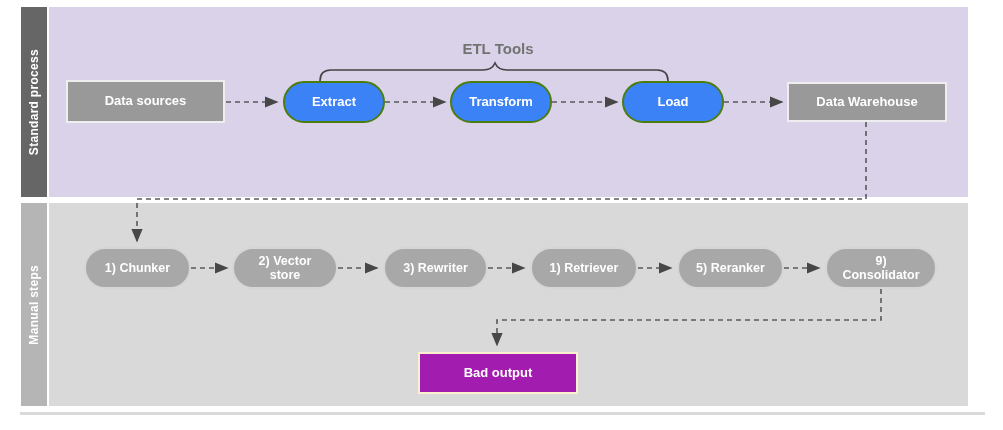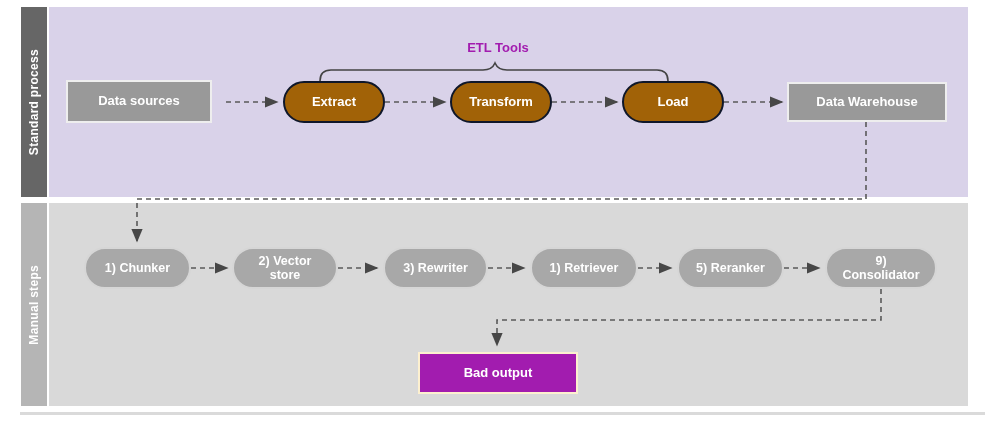--- a/index.html
+++ b/index.html
@@ -16,26 +16,26 @@
     color:#ffffff; font-weight:bold; font-size:12px; letter-spacing:0.3px;
     white-space:nowrap;
   }
   .lane-area { position:absolute; }
   .node {
     position:absolute; display:flex; align-items:center; justify-content:center;
     text-align:center; color:#ffffff; font-weight:bold; box-sizing:border-box;
     line-height:1.15;
   }
   .rect-gray  { background:#999999; border:2px solid #eeeeee; font-size:13px; }
-  .pill-pink  { background:#a16207; border:2px solid #0f172a; border-radius:22px; font-size:13px; }
+  .pill-pink  { background:#3b82f6; border:2px solid #4d7c0f; border-radius:22px; font-size:13px; }
   .pill-gray  { background:#a8a8a8; border:2px solid #d6d6d6; border-radius:22px; font-size:12.5px; padding:0 12px; }
   .rect-yellow{ background:#a21caf; border:2px solid #fdf0cf; font-size:13px; }
   .group-label {
     position:absolute; left:440px; top:40px; width:116px; text-align:center;
-    color:#a21caf; font-weight:bold; font-size:13px;
+    color:#737373; font-weight:bold; font-size:15px;
   }
   .divider { position:absolute; left:20px; top:412px; width:965px; height:3px; background:#dadada; }
   svg.overlay { position:absolute; left:0; top:0; pointer-events:none; }
 </style>
 </head>
 <body>
 
 <div class="stage">
 
   <div class="lane-bar" style="left:21px; top:7px; width:26px; height:190px; background:#666666;">
@@ -67,21 +67,21 @@
       <path d="M488,268 H524" marker-end="url(#arr)"></path>
       <path d="M638,268 H671" marker-end="url(#arr)"></path>
       <path d="M784,268 H819" marker-end="url(#arr)"></path>
       <path d="M881,289 V320 H497 V345" marker-end="url(#arr)"></path>
     </g>
     <path d="M320,81 Q320,70 331,70 L483,70 Q492,70 495,63 Q498,70 507,70 L657,70 Q668,70 668,81" stroke="#434343" stroke-width="1.6" fill="none"></path>
   </svg>
 
   <div class="group-label">ETL Tools</div>
 
-  <div class="node rect-gray" style="left:66px; top:80px; width:146px; height:43px;">Data sources</div>
+  <div class="node rect-gray" style="left:66px; top:80px; width:159px; height:43px;">Data sources</div>
   <div class="node pill-pink" style="left:283px; top:81px; width:102px; height:42px;">Extract</div>
   <div class="node pill-pink" style="left:450px; top:81px; width:102px; height:42px;">Transform</div>
   <div class="node pill-pink" style="left:622px; top:81px; width:102px; height:42px;">Load</div>
   <div class="node rect-gray" style="left:787px; top:82px; width:160px; height:40px;text-align:right;">Data Warehouse</div>
 
   <div class="node pill-gray" style="left:84px; top:247px; width:107px; height:42px;">1) Chunker</div>
   <div class="node pill-gray" style="left:232px; top:247px; width:106px; height:42px;">2) Vector store</div>
   <div class="node pill-gray" style="left:383px; top:247px; width:105px; height:42px;">3) Rewriter</div>
   <div class="node pill-gray" style="left:530px; top:247px; width:108px; height:42px;">1) Retriever</div>
   <div class="node pill-gray" style="left:677px; top:247px; width:107px; height:42px;">5) Reranker</div>

